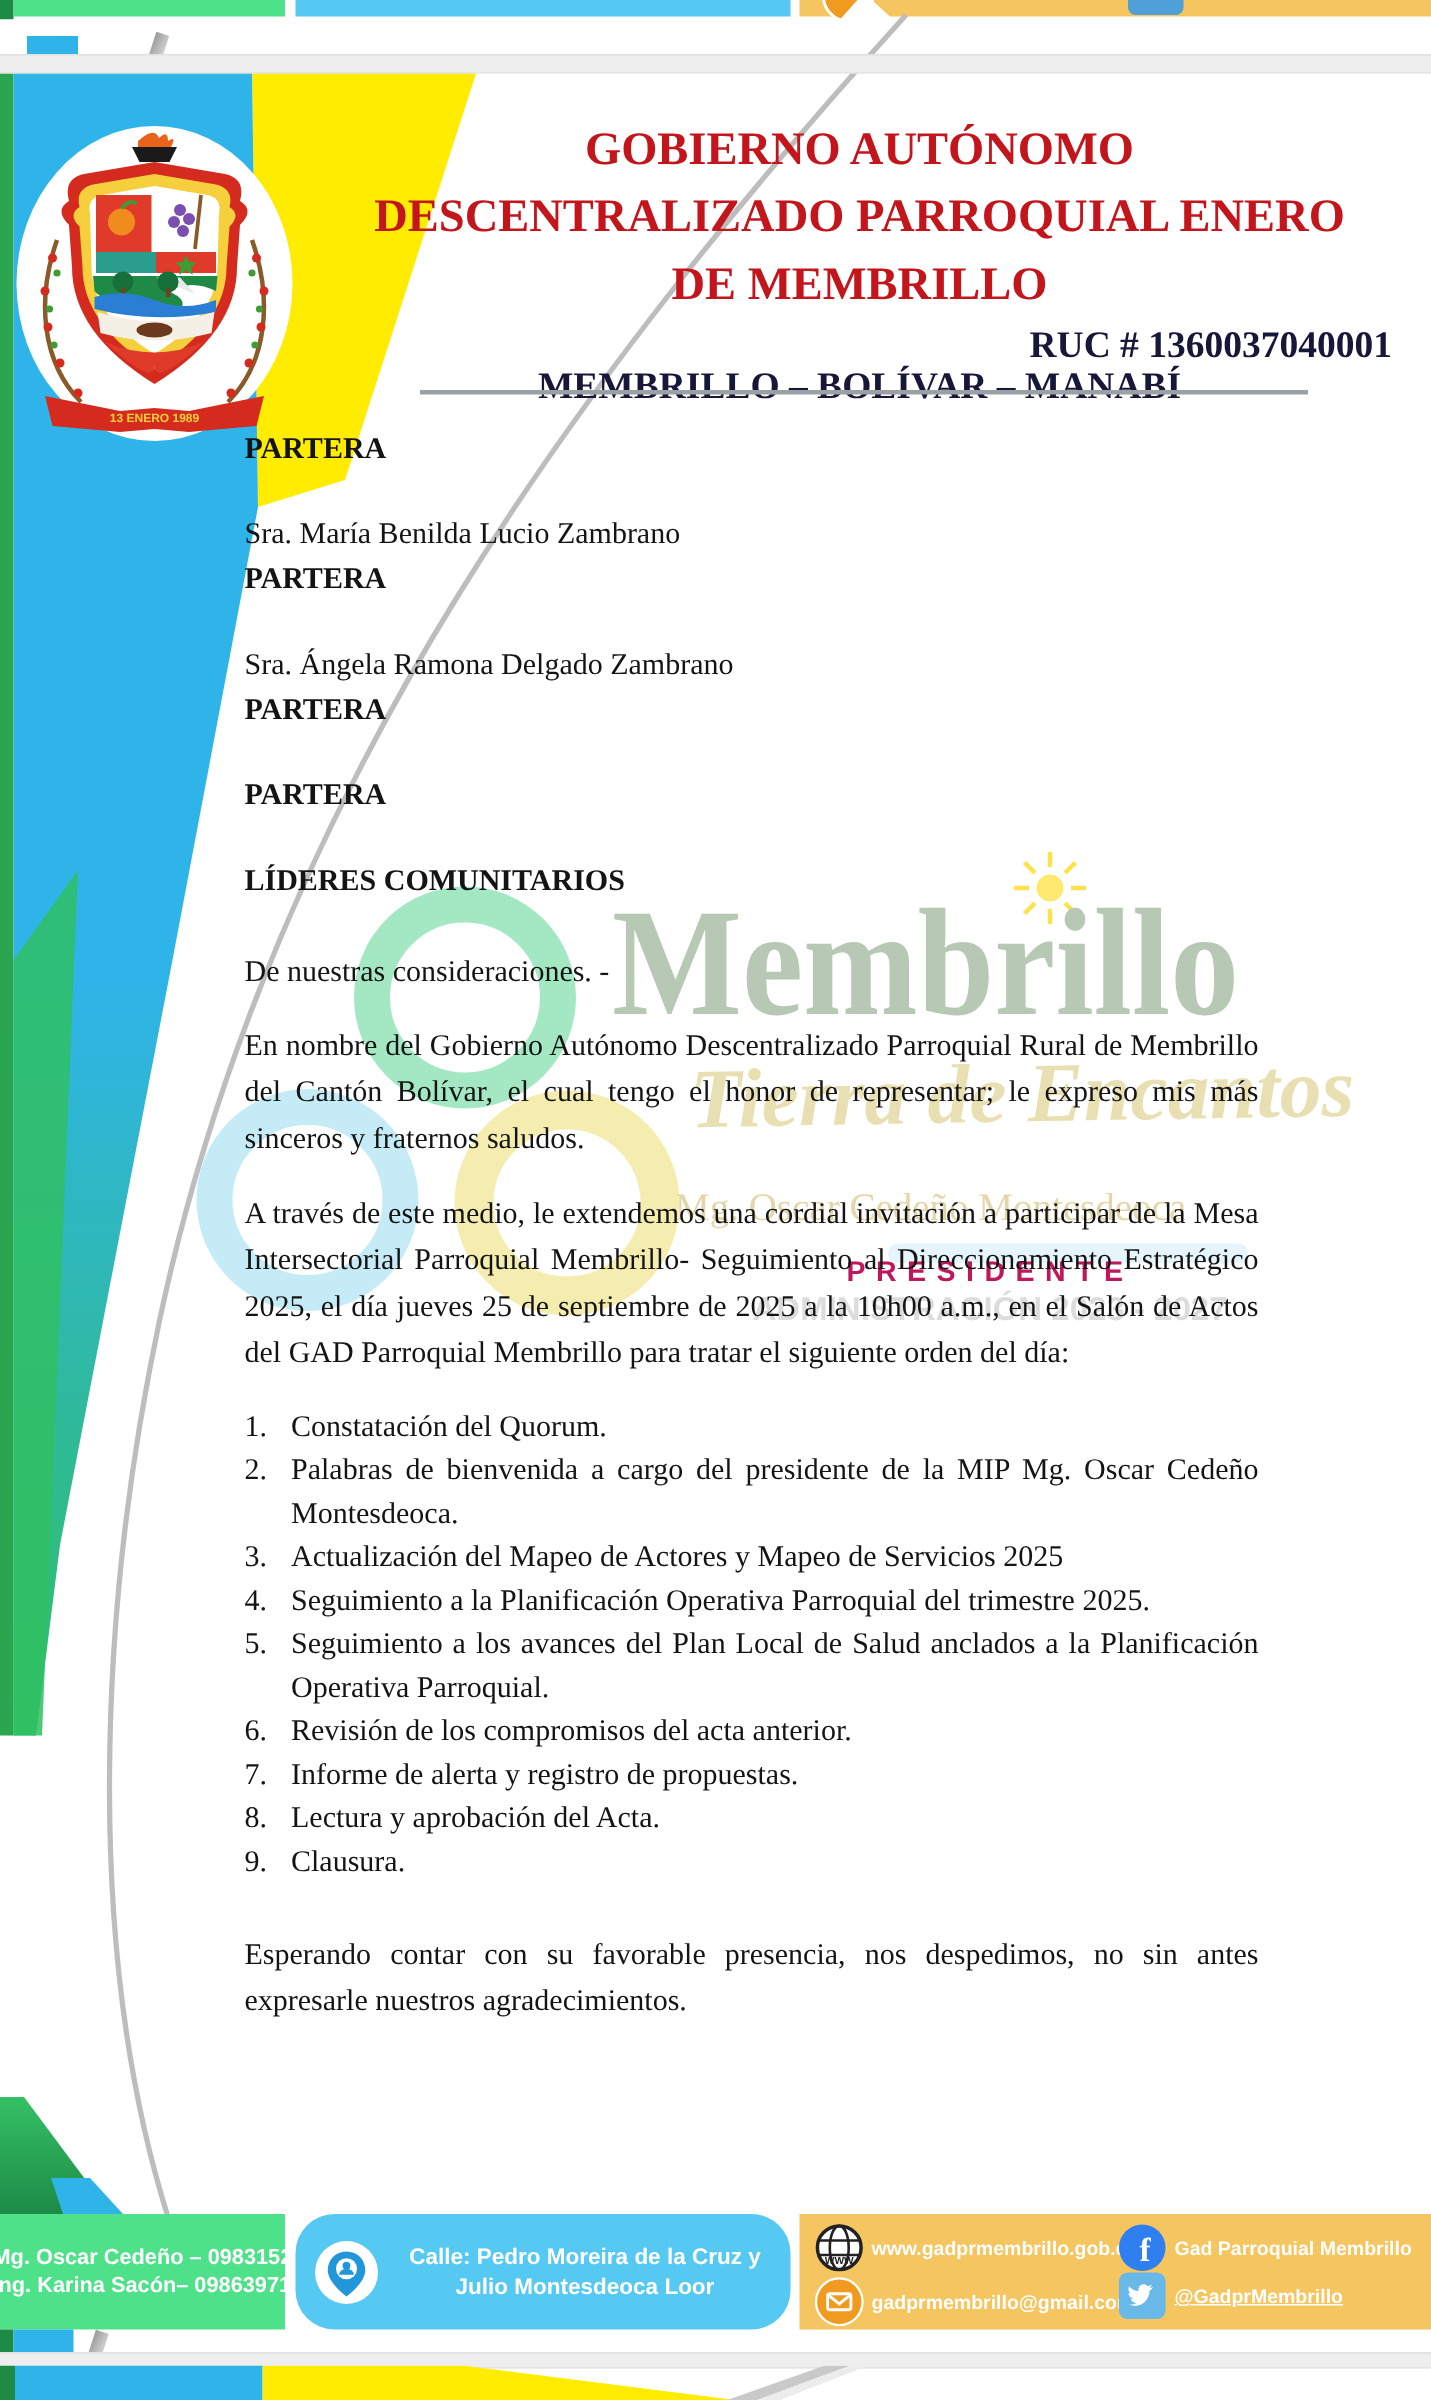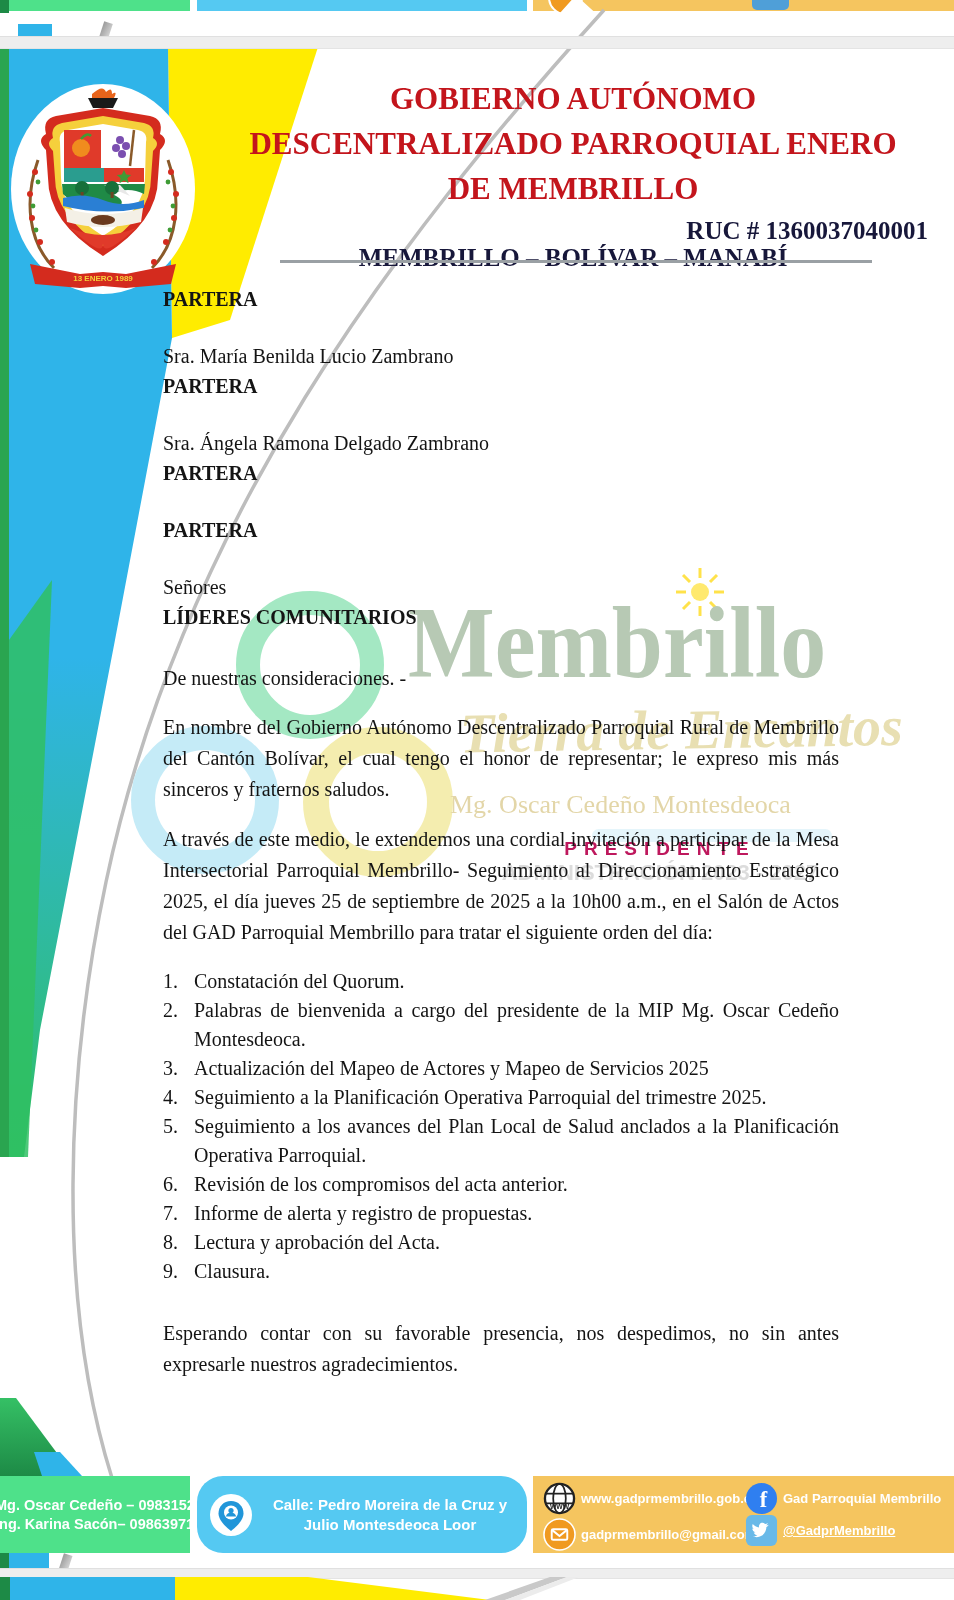--- a/index.html
+++ b/index.html
@@ -194,21 +194,20 @@
       <div class="role">PARTERA</div>
     </div>
     <div class="recipient">
       <div>Sra. Ángela Ramona Delgado Zambrano</div>
       <div class="role">PARTERA</div>
     </div>
     <div class="recipient">
       <div class="role">PARTERA</div>
     </div>
     <div class="recipient group-liders">
-      <div>Señores</div>
       <div class="role">LÍDERES COMUNITARIOS</div>
     </div>
 
     <div class="salutation">De nuestras consideraciones. -</div>
 
     <div class="para">En nombre del Gobierno Autónomo Descentralizado Parroquial Rural de Membrillo del Cantón Bolívar, el cual tengo el honor de representar; le expreso mis más sinceros y fraternos saludos.</div>
     <div class="para">A través de este medio, le extendemos una cordial invitación a participar de la Mesa Intersectorial Parroquial Membrillo- Seguimiento al Direccionamiento Estratégico 2025, el día jueves 25 de septiembre de 2025 a la 10h00 a.m., en el Salón de Actos del GAD Parroquial Membrillo para tratar el siguiente orden del día:</div>
 
     <div>
       <div class="agenda-row">

